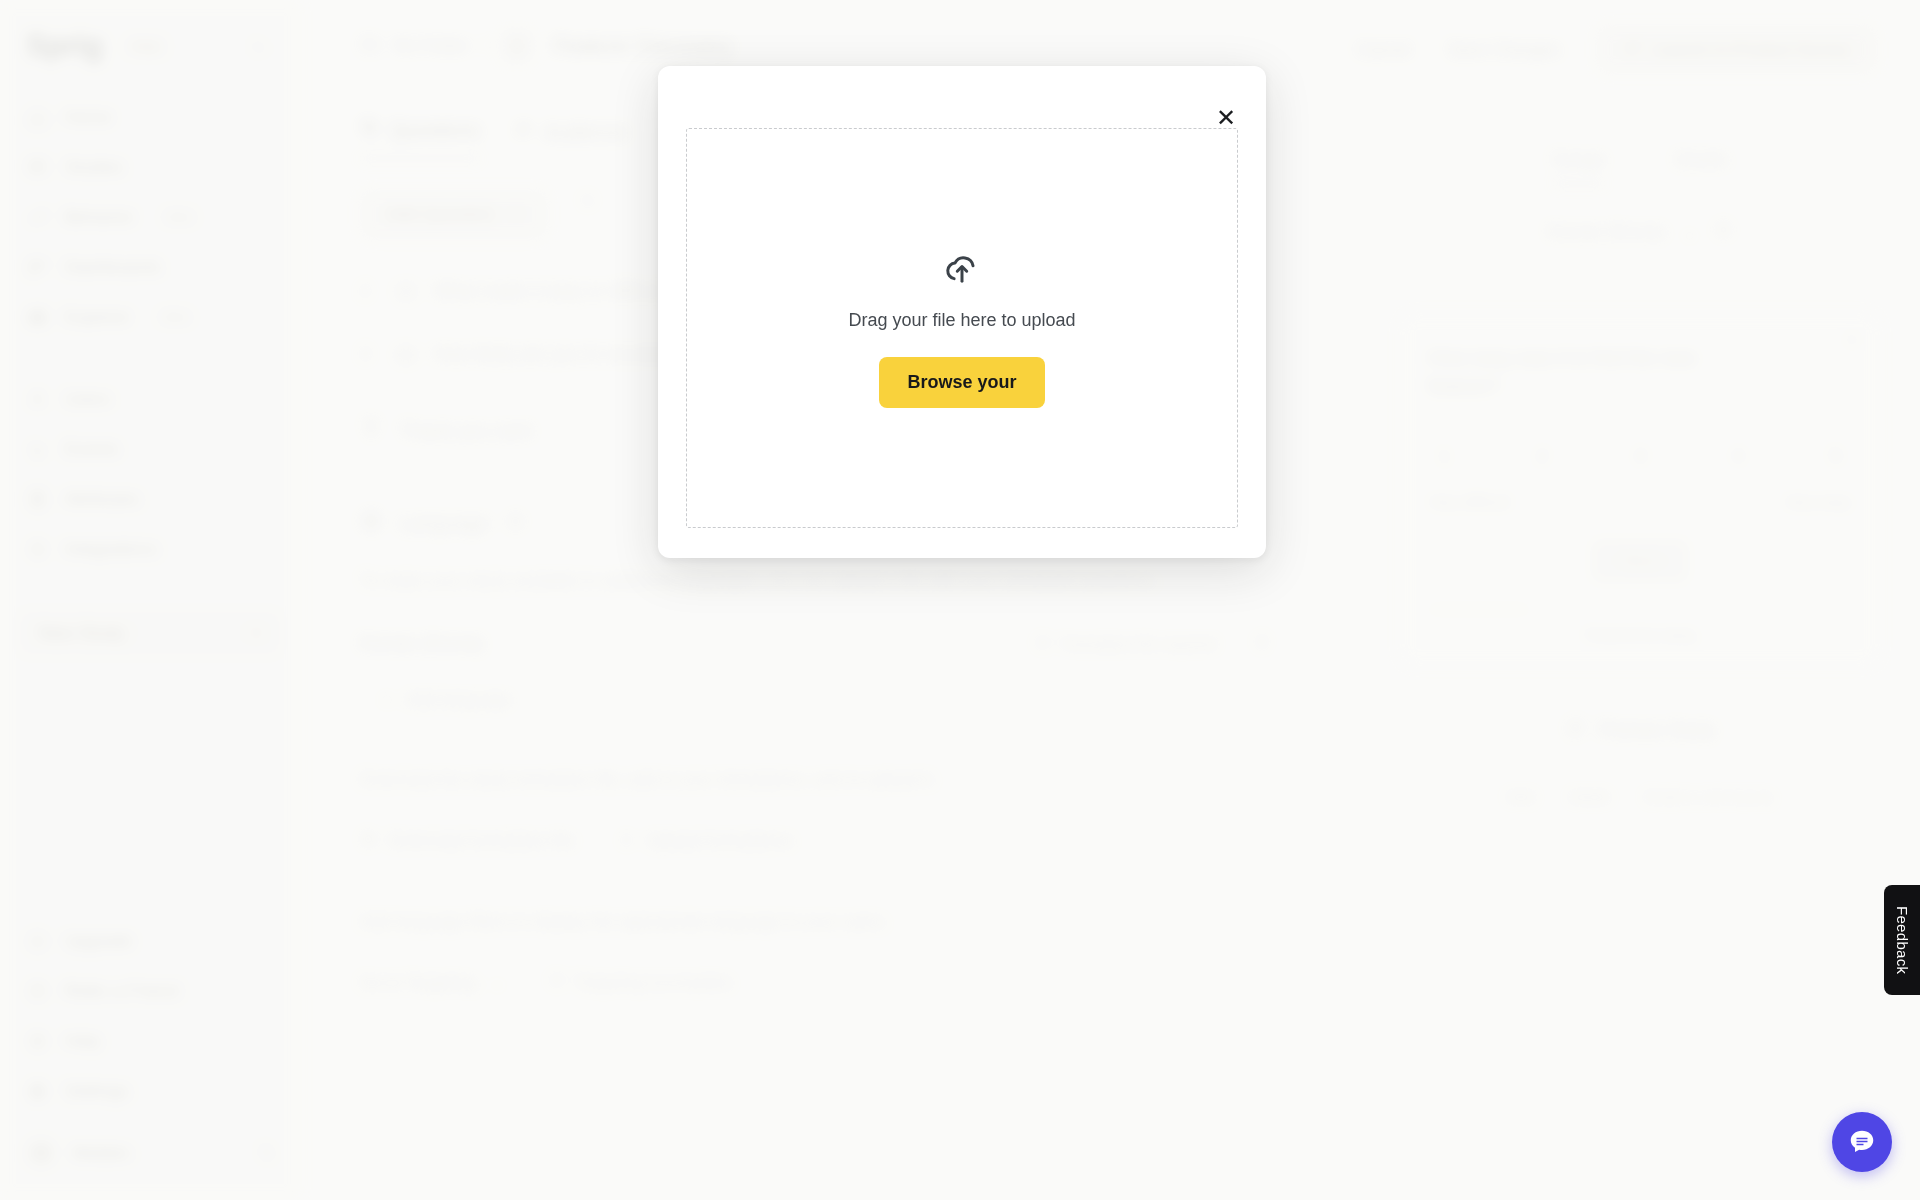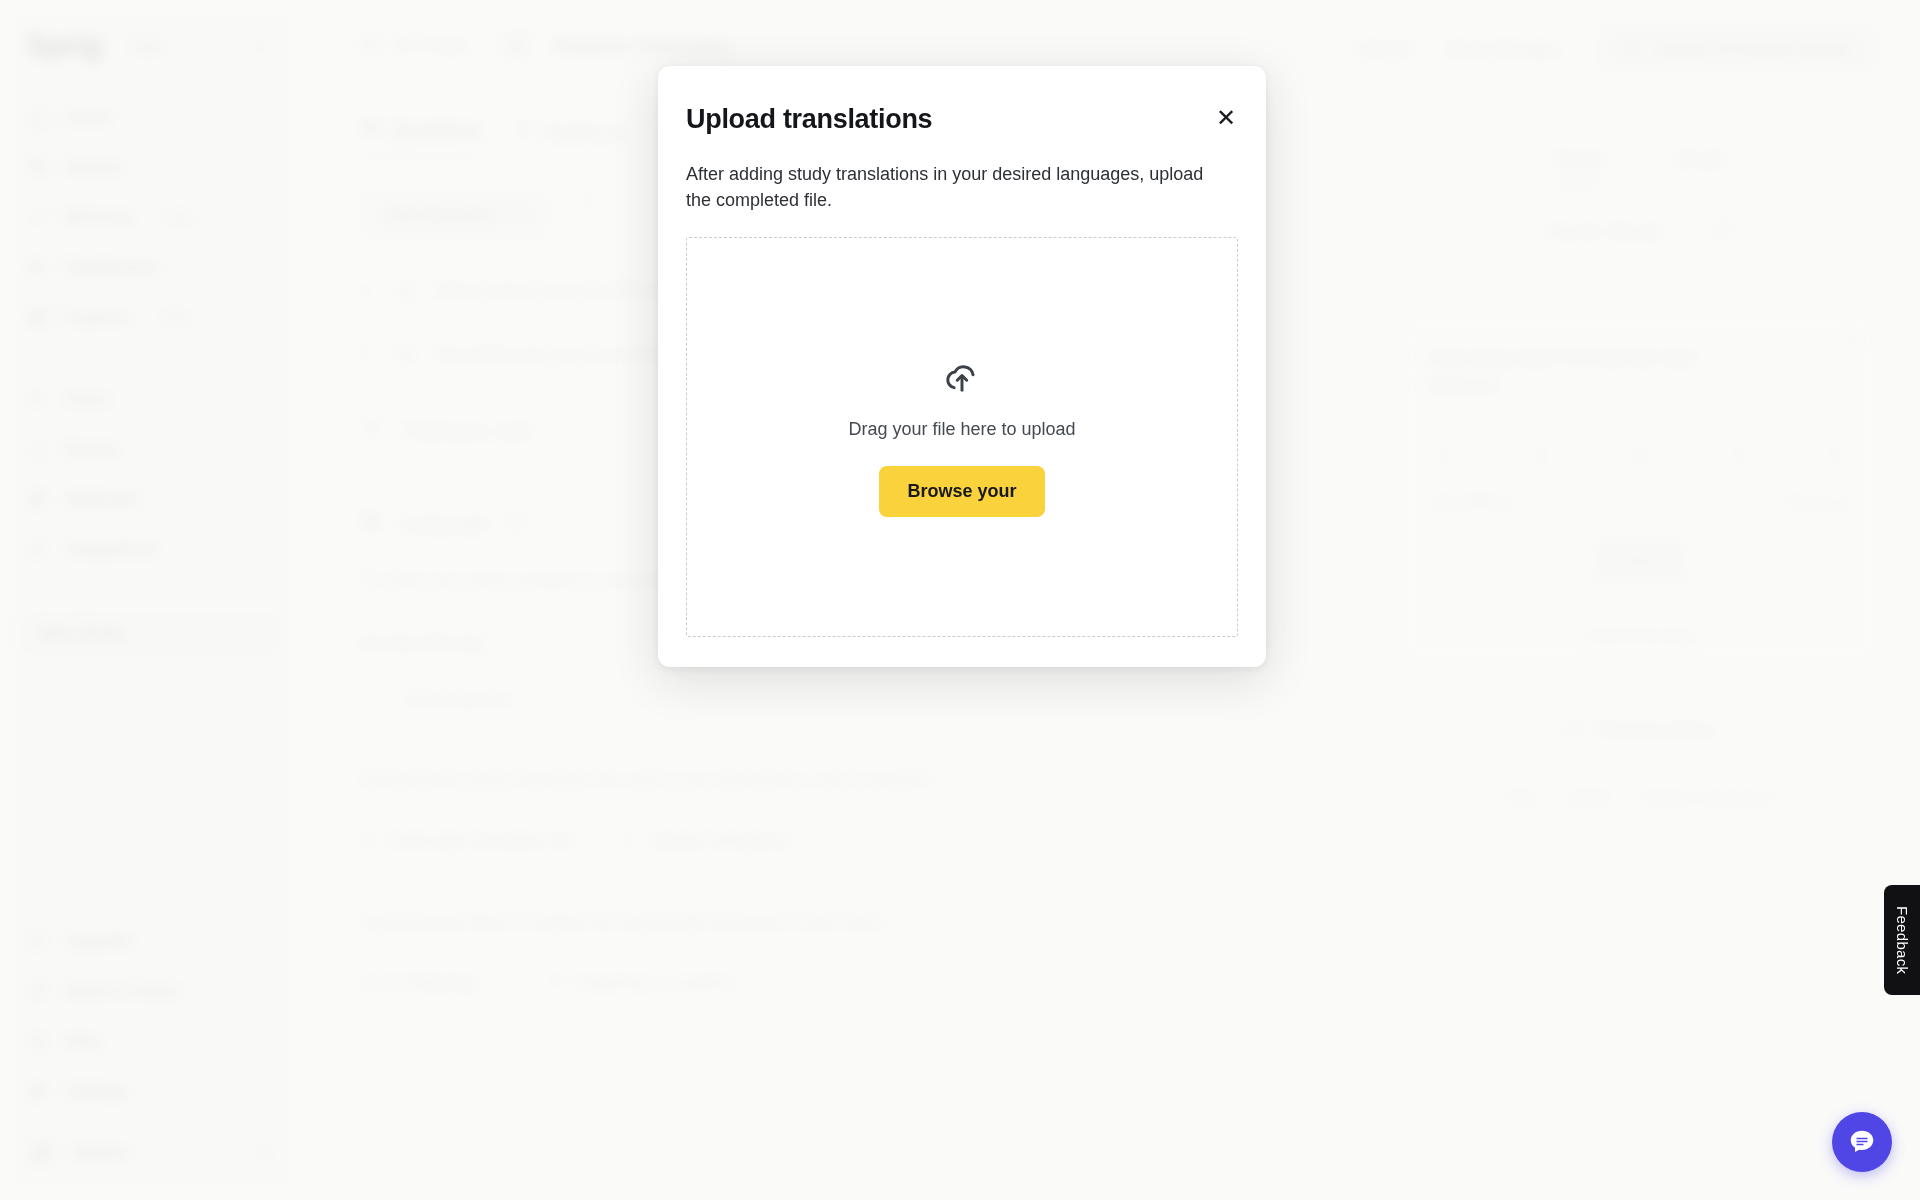--- a/index.html
+++ b/index.html
@@ -535,23 +535,21 @@
       <span>Web</span>
       <span>Mobile</span>
       <span>Email or Link Survey</span>
     </div>
   </div>
 </div>
 
 <div class="modal-overlay"></div>
 
 <div class="modal">
-  <div class="modal-title">Upload translations</div>
   <button class="modal-close">✕</button>
-  <div class="modal-desc">After adding study translations in your desired languages, upload the completed file.</div>
 
   <div class="dropzone">
     <span class="dz-icon">
       <svg width="42" height="42" viewBox="0 0 24 24" fill="none" stroke="currentColor" stroke-width="1.7" stroke-linecap="round" stroke-linejoin="round">
         <path d="M7.5 17.5A4.5 4.5 0 018 8.6a5.5 5.5 0 0110.3 1.6"></path>
         <path d="M12 19v-8"></path>
         <path d="M9.3 13.3L12 10.6l2.7 2.7"></path>
       </svg>
     </span>
     <div class="dz-text">Drag your file here to upload</div>

